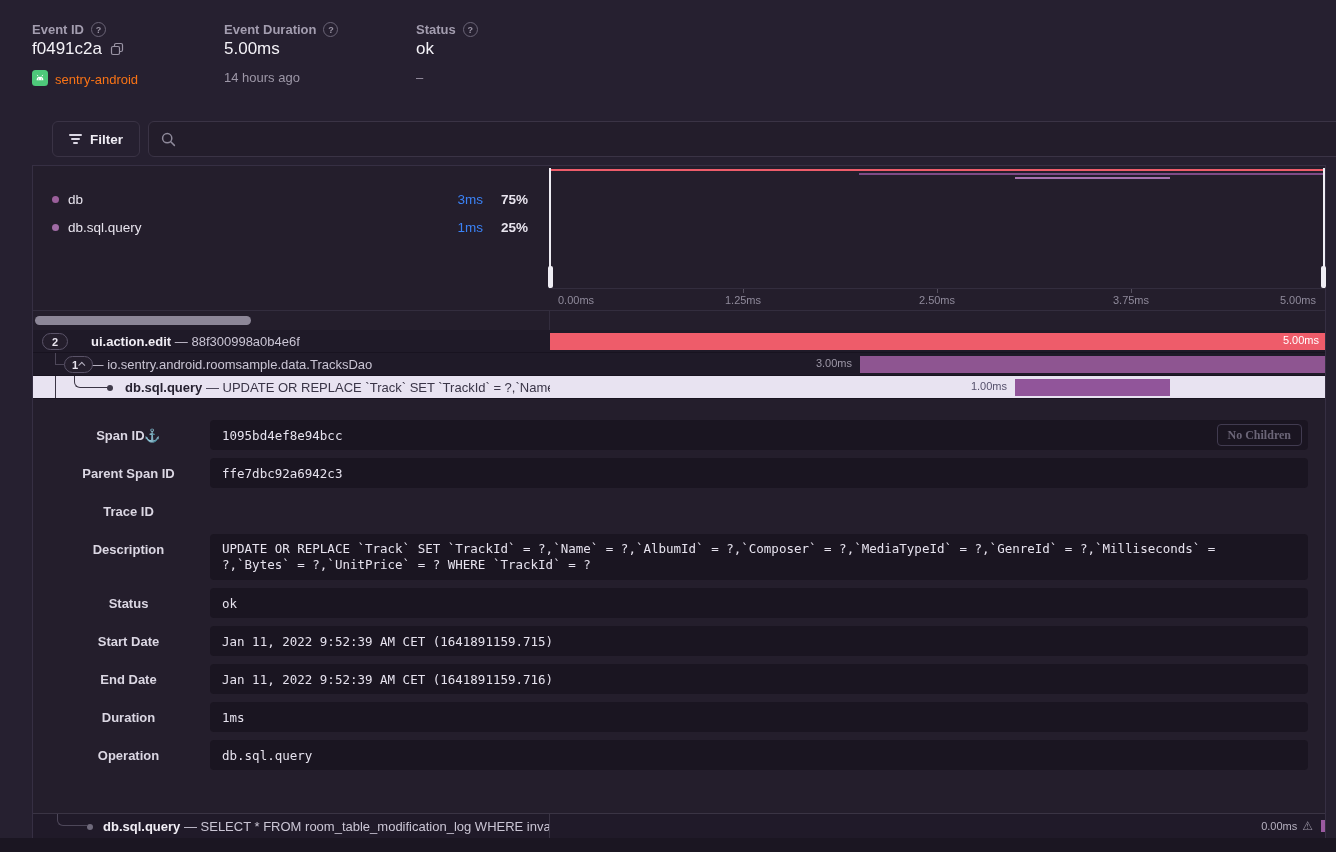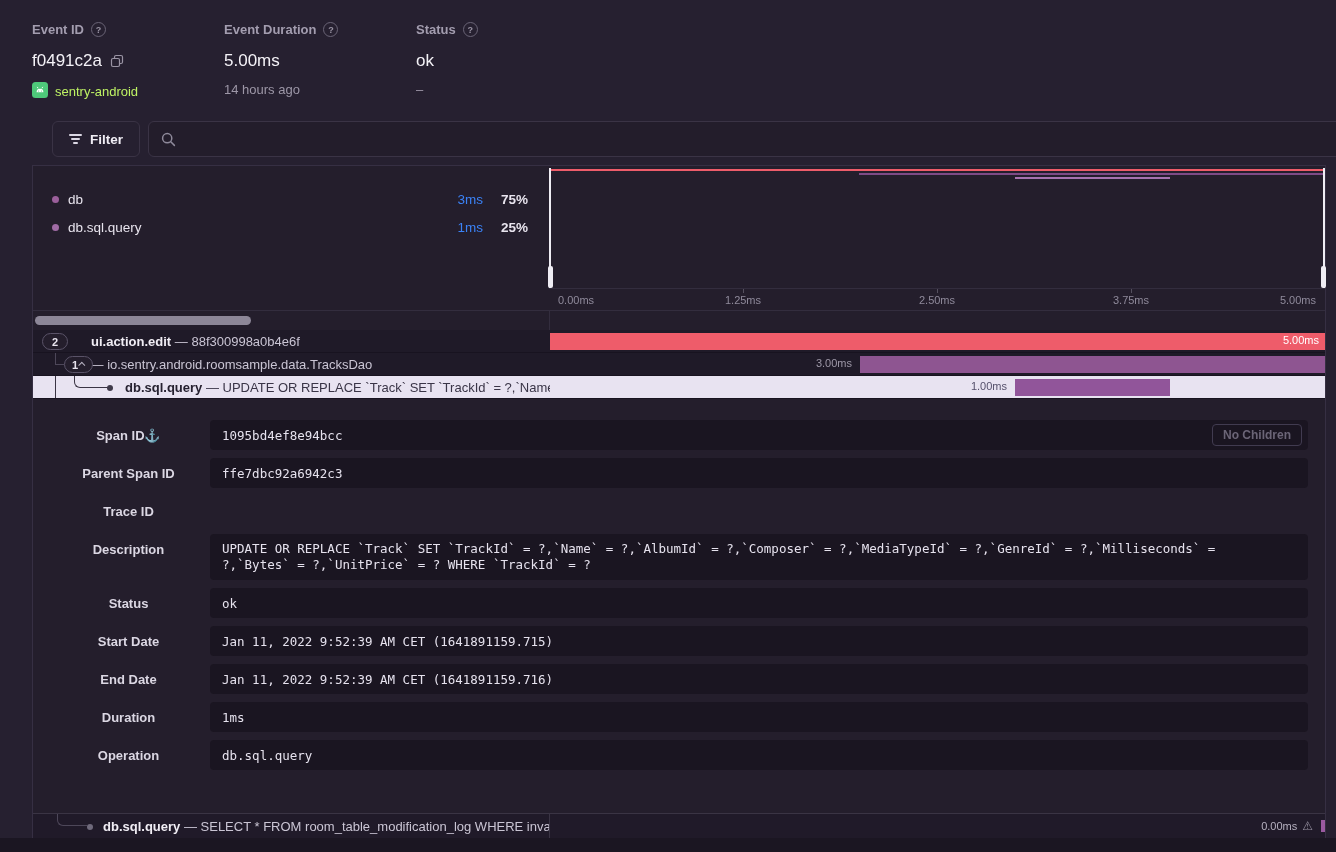--- a/index.html
+++ b/index.html
@@ -14,23 +14,23 @@
   .mono { font-family:"DejaVu Sans Mono", monospace; }
 
   
   .header { position:absolute; top:22px; left:32px; display:flex; }
   .hcol { margin-right:0; }
   .hcol-1 { width:192px; }
   .hcol-2 { width:192px; }
   .hlabel { display:flex; align-items:center; gap:7px; font-size:13px; font-weight:bold; color:#a39daf; }
   .help-circle { width:15px; height:15px; border:1px solid #6a6476; border-radius:50%;
     font-size:9px; color:#9a94a4; display:flex; align-items:center; justify-content:center; font-weight:bold; }
-  .hvalue { margin-top:14px; font-size:17px; color:#f4f2f7; display:flex; align-items:center; gap:8px; }
+  .hvalue { margin-top:2px; font-size:17px; color:#f4f2f7; display:flex; align-items:center; gap:8px; }
   .hsub { margin-top:11px; font-size:13px; color:#9d97a7; display:flex; align-items:center; gap:7px; }
-  .project-link { color:#bef264; text-decoration:none; }
+  .project-link { color:#f97316; text-decoration:none; }
   .copy-icon svg, .search-icon svg { display:block; }
 
   
   .toolbar { position:absolute; top:121px; left:32px; width:1293px; display:flex; gap:8px;margin-left:20px; }
   .filter-btn { width:88px; height:36px; border:1px solid #3a3345; border-radius:6px;
     background:#262030; display:flex; align-items:center; justify-content:center; gap:8px; cursor:pointer; }
   .filter-icon { display:flex; flex-direction:column; gap:2px; align-items:center; }
   .filter-icon i { display:block; height:2px; background:#dcd8e4; border-radius:1px; }
   .filter-icon i:nth-child(1){ width:13px; } .filter-icon i:nth-child(2){ width:9px; } .filter-icon i:nth-child(3){ width:5px; }
   .filter-label { font-size:13.5px; font-weight:bold; color:#f0edf4; }
@@ -93,21 +93,21 @@
   .details { padding-top:21px; height:414px; }
   .detail-row { display:flex; margin-bottom:8px; }
   .detail-label { width:177px; padding-left:14px; font-size:13px; font-weight:bold; color:#dbd7e3;
     display:flex; align-items:center; height:30px;justify-content:center; }
   .anchor-icon { font-size:13px; color:#8f8a9b; font-weight:normal; }
   .detail-value { flex:1; margin-right:17px; background:#1a1521; border-radius:4px; min-height:30px;
     font-size:12.5px; color:#e6e2ee; position:relative; display:flex; align-items:center; padding:0 12px; }
   .detail-value.multiline { align-items:flex-start; padding-top:7px; padding-bottom:7px; line-height:16px; padding-right:60px; }
   .box-btn { position:absolute; right:6px; top:4px; height:22px; padding:0 10px; border-radius:4px;
     font-size:12px; font-weight:bold; display:flex; align-items:center;
-    font-family:Liberation Sans, sans-serif; background:transparent; cursor:pointer; }
+    font-family:Liberation Serif, serif; background:transparent; cursor:pointer; }
   .btn-disabled { color:#6b6577; border:1px solid #413b50; }
   .btn-normal { color:#f2eff6; border:1px solid #9b96a8; }
 
   
   .footer-row { height:25px; border-top:1px solid #3a3444; background:#201a29; display:flex; position:relative; }
   .footer-left { width:517px; position:relative; overflow:hidden; display:flex; align-items:center; border-right:1px solid #3a3444; }
   .footer-right { flex:1; position:relative; display:flex; align-items:center; justify-content:flex-end; padding-right:12px;
     font-size:11px; color:#b6b1c0; gap:5px; }
   .warning-icon { font-size:12px; color:#9a94a4; }
   .footer-sliver { position:absolute; right:0; top:6px; width:4px; height:12px; }

